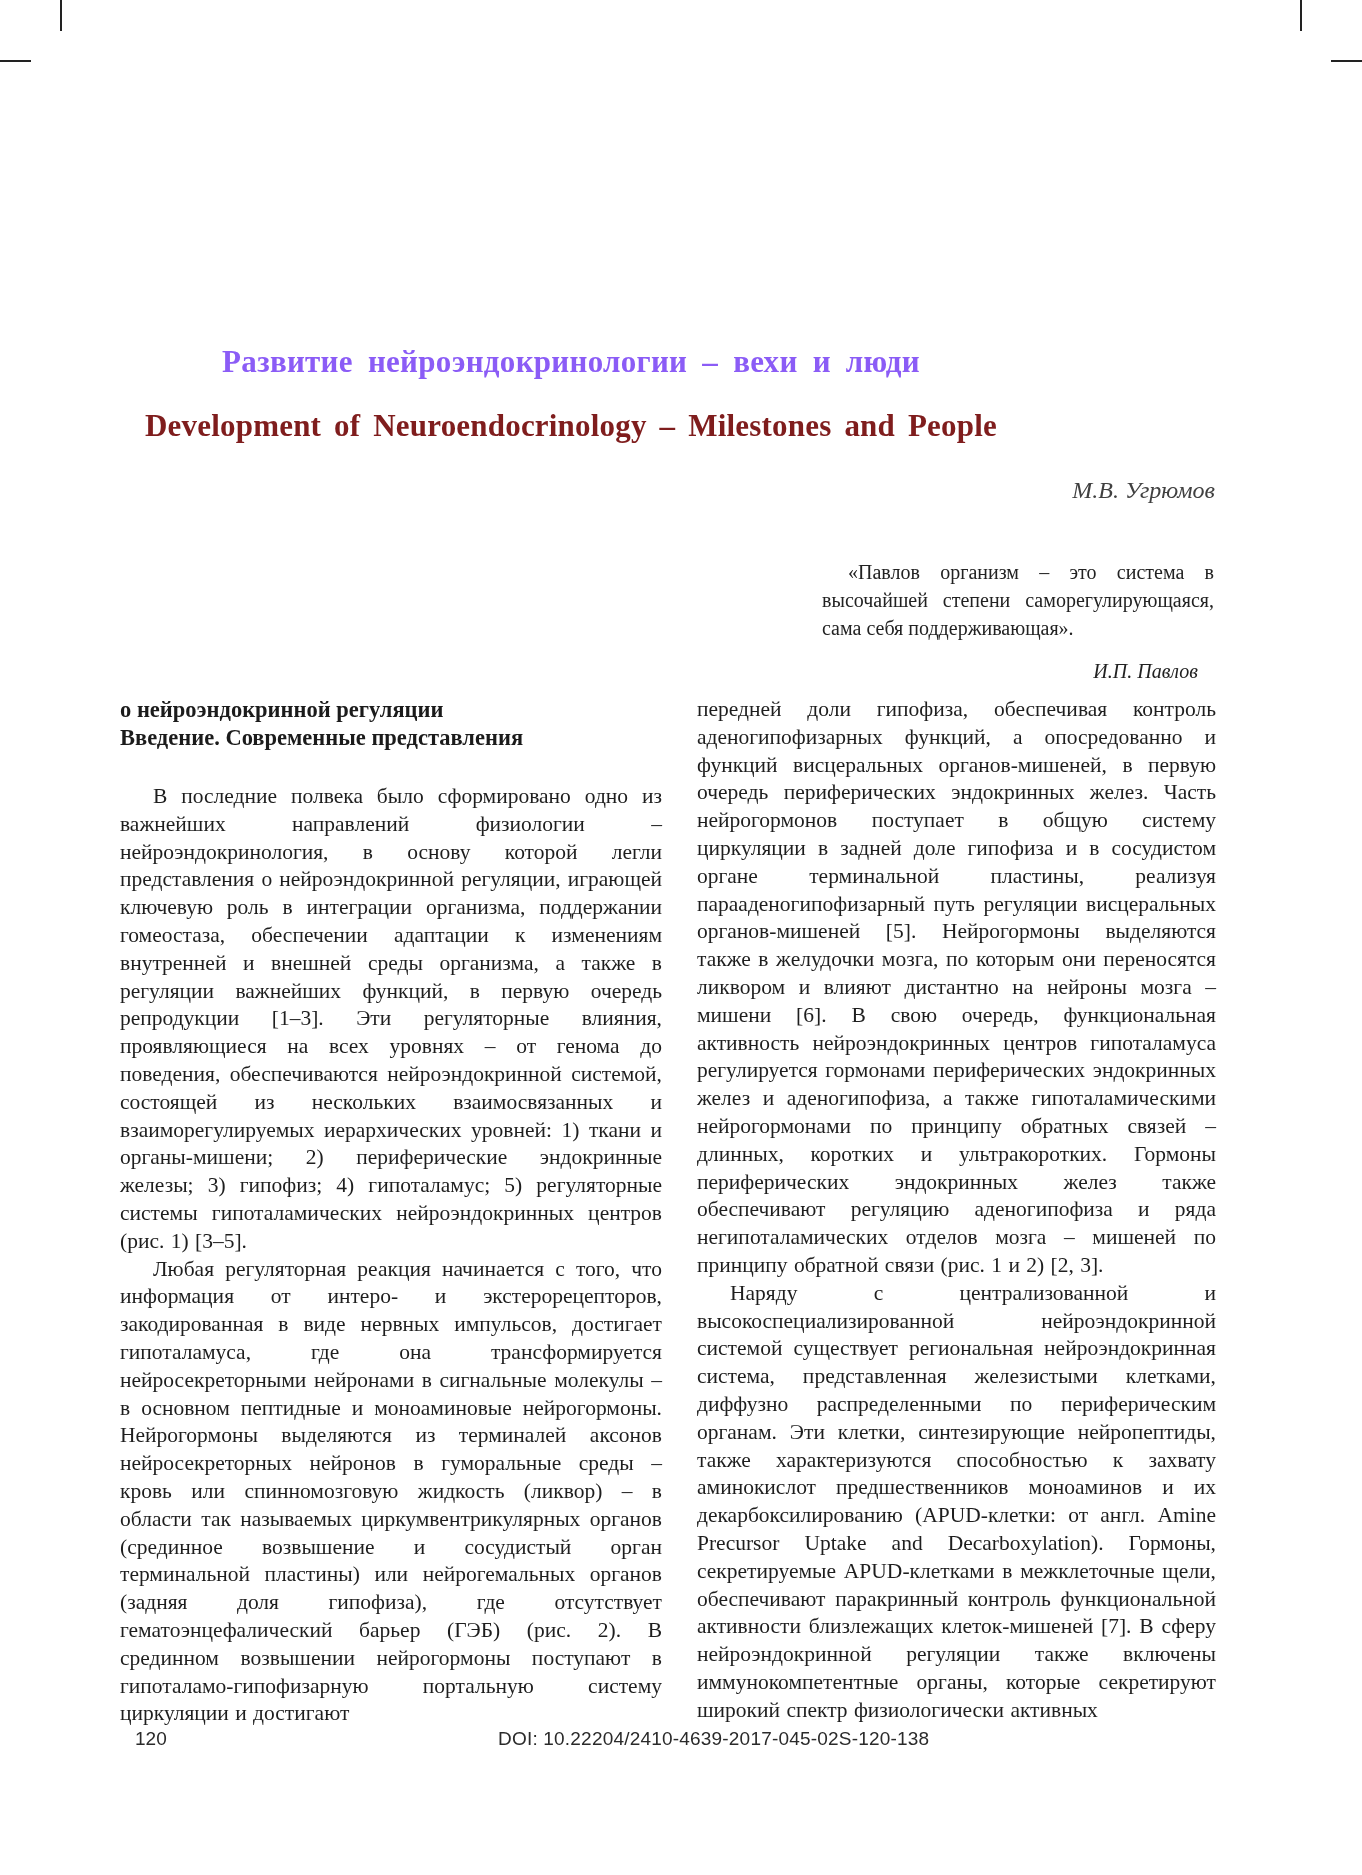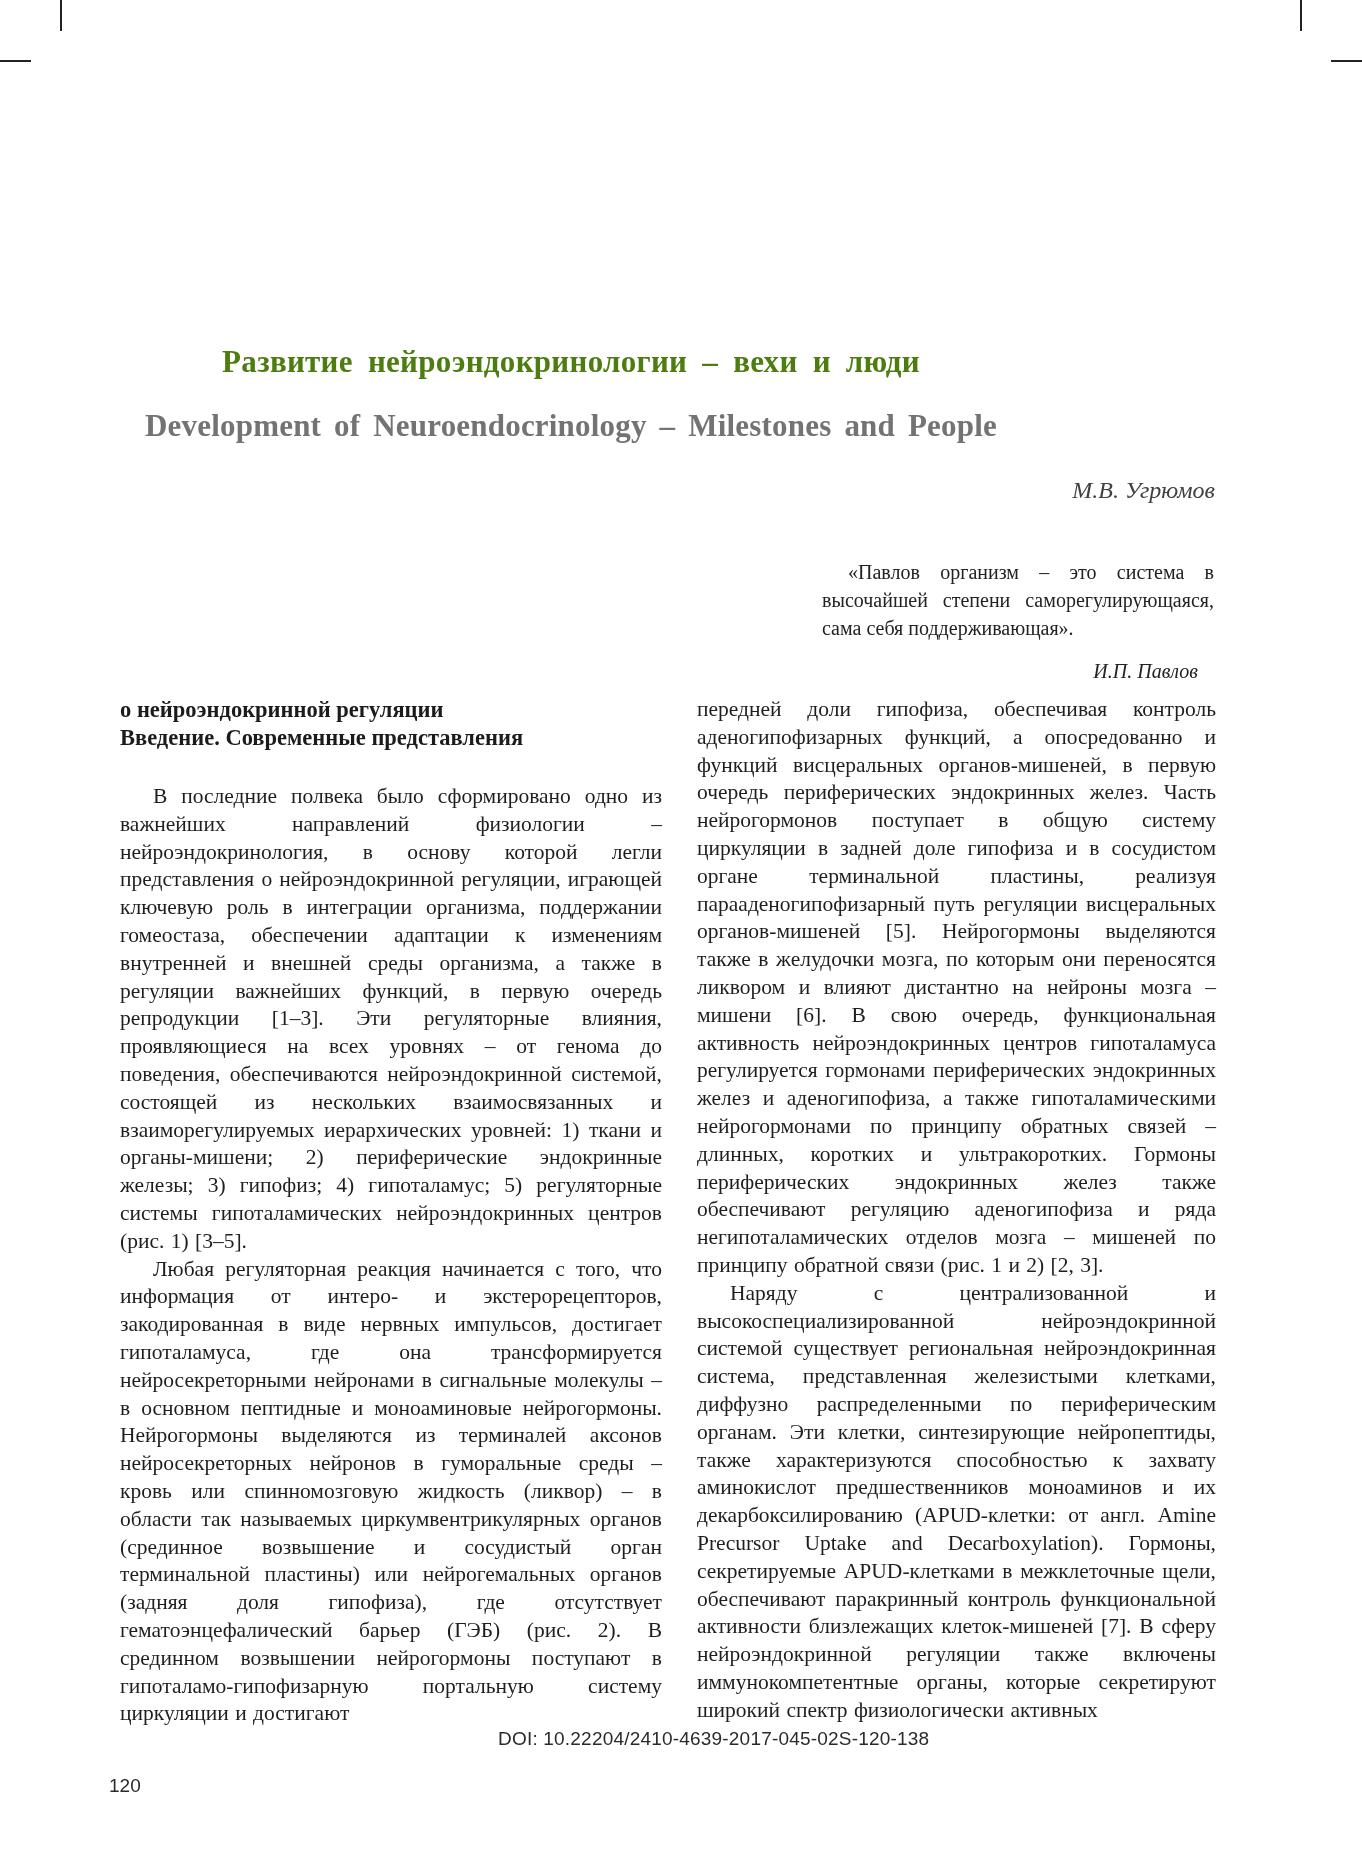--- a/index.html
+++ b/index.html
@@ -30,29 +30,29 @@
     left: 120px;
     width: 902px;
     text-align: center;
   }
   .title-ru {
     top: 344px;
     font-size: 31px;
     font-weight: 700;
     word-spacing: 7px;
     letter-spacing: 0.3px;
-    color: #4d7c0f;
+    color: #8b5cf6;
   }
   .title-en {
     top: 408px;
     font-size: 31px;
     font-weight: 700;
     word-spacing: 5px;
     letter-spacing: 0.2px;
-    color: #737373;
+    color: #7f1d1d;
   }
   .author {
     position: absolute;
     top: 477px;
     right: 147px;
     font-size: 24px;
     font-style: italic;
     color: #404040;
   }
   .epigraph {
@@ -101,21 +101,21 @@
   .footer {
     position: absolute;
     top: 1728px;
     left: 0;
     width: 1362px;
     height: 28px;
     font-family: "Liberation Sans", "DejaVu Sans", sans-serif;
     font-size: 19px;
     color: #2a2a2a;
   }
-  .footer .page-number { position: absolute; left: 109px; top: 0; margin-top: 47px; }
+  .footer .page-number { position: absolute; left: 135px; top: 0; }
   .footer .doi { position: absolute; left: 498px; top: 0; letter-spacing: 0.2px; }
 </style>
 </head>
 <body>
 
 <div class="page">
 
   <div class="crop v tl"></div>
   <div class="crop h tl"></div>
   <div class="crop v tr"></div>

